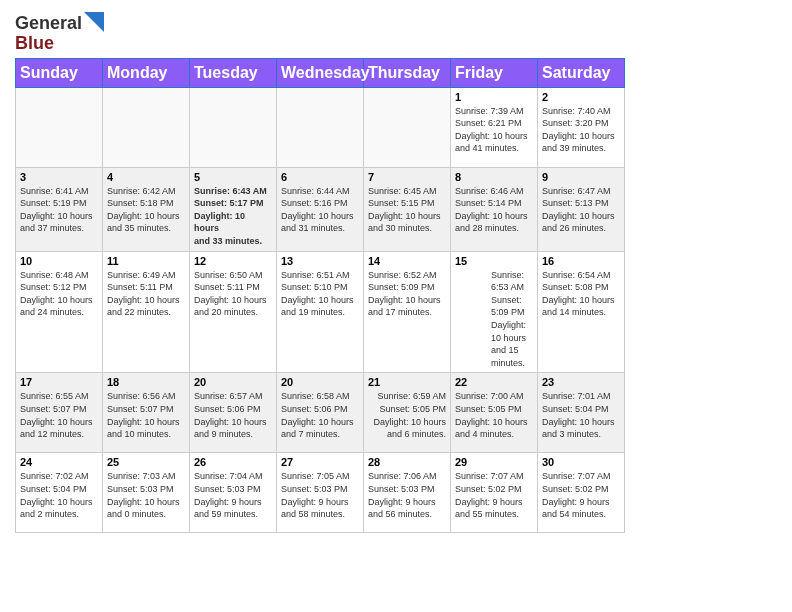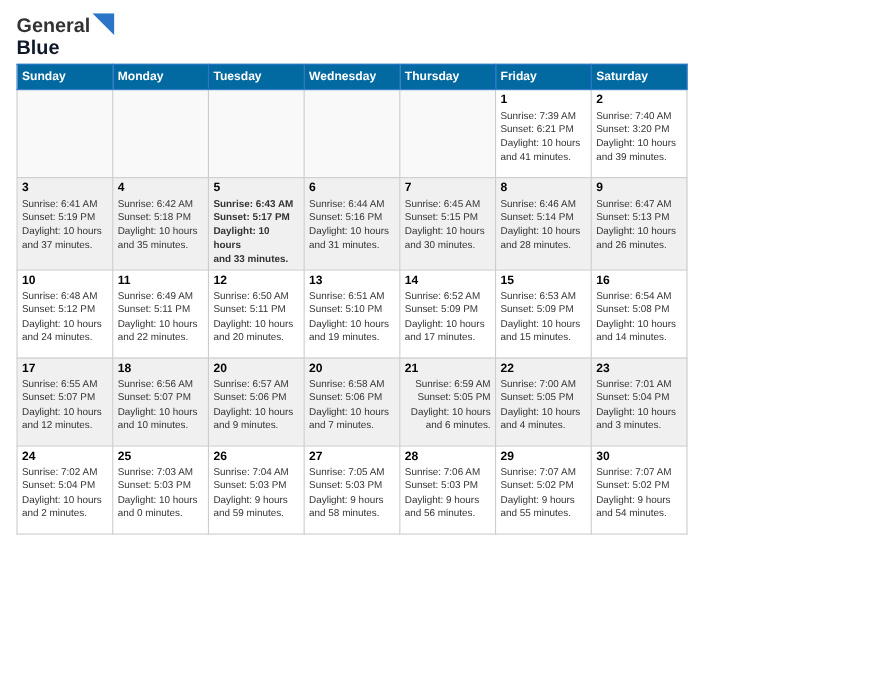--- a/index.html
+++ b/index.html
@@ -36,23 +36,23 @@
     .location {
       font-size: 14px;
       color: #555;
     }
     table {
       width: 100%;
       border-collapse: collapse;
       table-layout: fixed;
     }
     th {
-      background-color: #0369a1;
+      background-color: #8b5cf6;
       color: white;
-      font-size: 11px;
+      font-size: 16px;
       font-weight: bold;
       padding: 5px 4px;
       text-align: left;
       border: 1px solid #2a75c7;
     }
     td {
       vertical-align: top;
       border: 1px solid #ccc;
       padding: 3px 4px;
       font-size: 9.5px;
@@ -83,21 +83,21 @@
 <div class="container">
   <div class="header-row">
     <div class="logo">
   <div style="line-height:1.1;">
     <div style="display:flex;align-items:center;">
       <span style="font-size:18px;font-weight:bold;color:#333;">General</span>
       <svg width="20" height="20" viewBox="0 0 20 20" style="margin-left:2px;margin-top:-4px;">
         <polygon points="0,0 20,0 20,20" fill="#2a75c7"></polygon>
       </svg>
     </div>
-    <span style="font-size:18px;font-weight:bold;color:#0f172a;">Blue</span>
+    <span style="font-size:18px;font-weight:bold;color:#7f1d1d;">Blue</span>
   </div>
 </div>
     <div class="title-block">
       <div class="month-title"></div>
       <div class="location"></div>
     </div>
   </div>
 
   <table>
     <thead>
@@ -215,21 +215,21 @@
           </td>
           <td>
             <span class="day-number">14</span>
             <div class="cell-text" style="white-space: pre-line;">Sunrise: 6:52 AM
 Sunset: 5:09 PM
 Daylight: 10 hours
 and 17 minutes.</div>
           </td>
           <td>
             <span class="day-number">15</span>
-            <div class="cell-text" style="white-space: pre-line;">Sunrise: 6:53 AM
+            <div class="cell-text" style="white-space: pre-line; margin-left: 36px;">Sunrise: 6:53 AM
 Sunset: 5:09 PM
 Daylight: 10 hours
 and 15 minutes.</div>
           </td>
           <td>
             <span class="day-number">16</span>
             <div class="cell-text" style="white-space: pre-line;">Sunrise: 6:54 AM
 Sunset: 5:08 PM
 Daylight: 10 hours
 and 14 minutes.</div>

